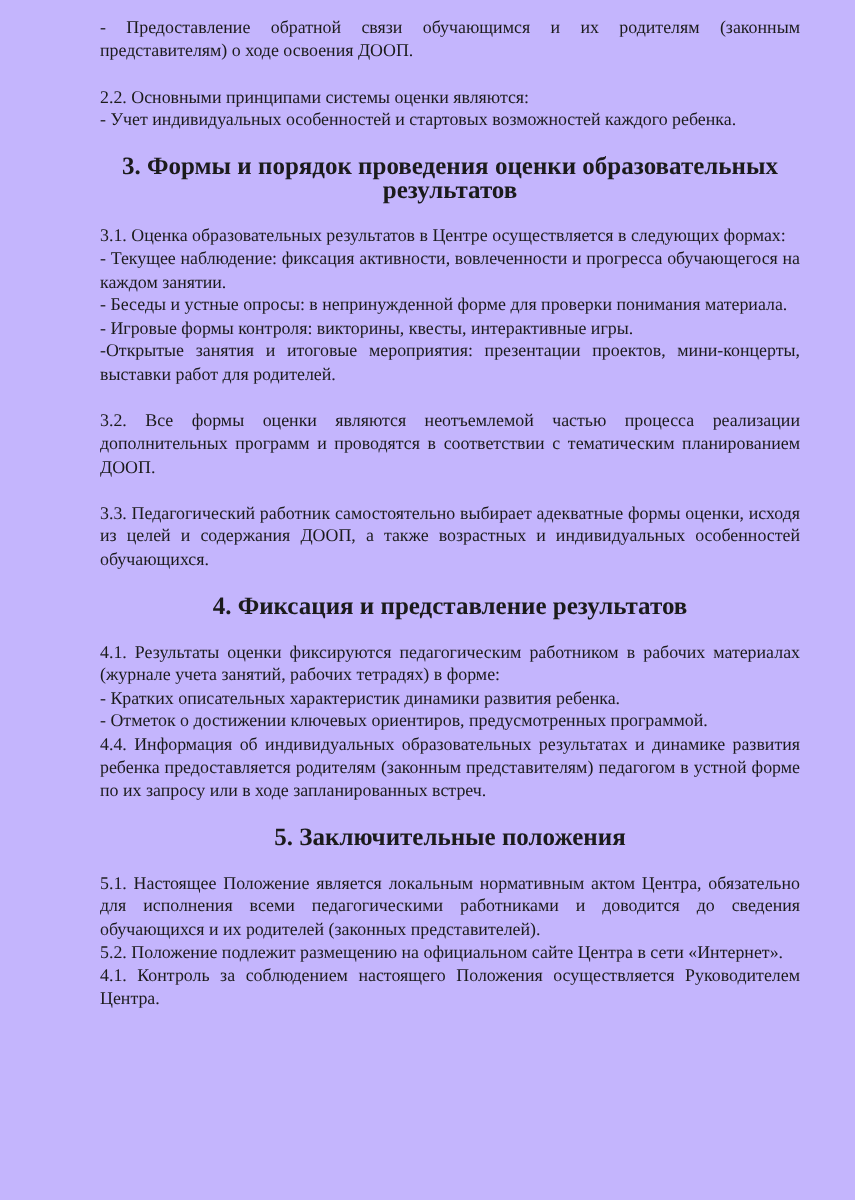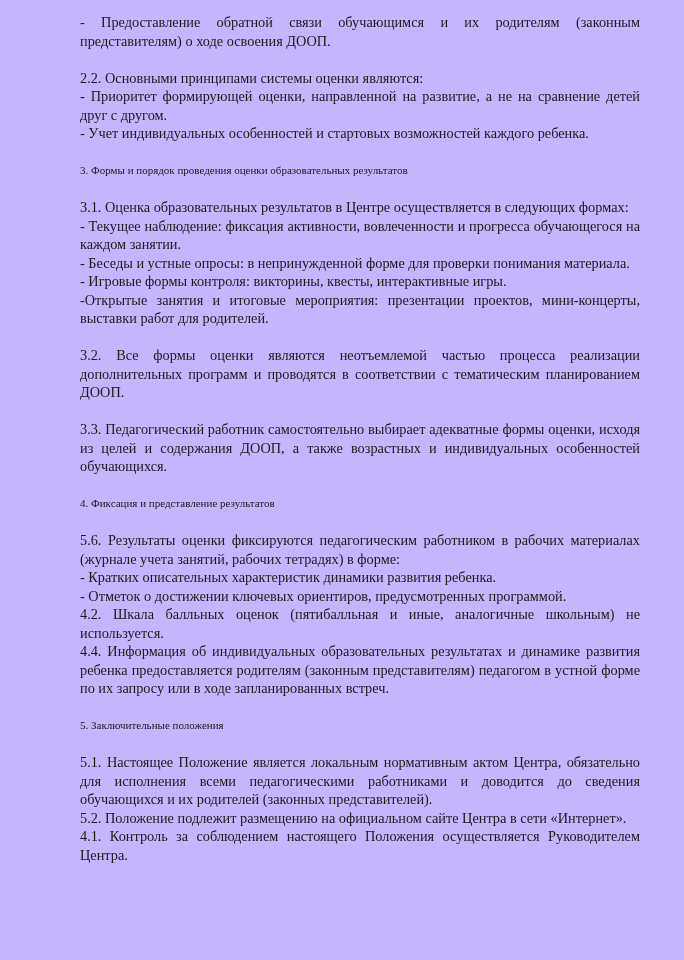--- a/index.html
+++ b/index.html
@@ -20,47 +20,46 @@
     line-height: 18.5px;
     overflow: hidden;
   }
   .para {
     margin: 0;
     text-align: justify;
     font-weight: normal;
   }
   .heading {
     margin: 0;
-    font-weight: normal;
-    font-size: 11px;
+    text-align: center;
+    font-weight: bold;
+    font-size: 20px;
     line-height: 18.5px;
   }
   .gap {
     margin-top: 18.5px;
   }
 </style>
 </head>
 <body>
 
 <div class="page" style="background: #c4b5fd; color: rgb(27, 27, 27);">
     <p class="para">- Предоставление обратной связи обучающимся и их родителям (законным представителям) о ходе освоения ДООП.</p>
     <p class="para gap">2.2. Основными принципами системы оценки являются:</p>
-    <p class="para">- Приоритет формирующей оценки, направленной на развитие, а не на сравнение детей друг с другом.</p>
     <p class="para">- Учет индивидуальных особенностей и стартовых возможностей каждого ребенка.</p>
     <h2 class="heading gap">3. Формы и порядок проведения оценки образовательных результатов</h2>
     <p class="para gap">3.1. Оценка образовательных результатов в Центре осуществляется в следующих формах:</p>
     <p class="para">- Текущее наблюдение: фиксация активности, вовлеченности и прогресса обучающегося на каждом занятии.</p>
     <p class="para">- Беседы и устные опросы: в непринужденной форме для проверки понимания материала.</p>
     <p class="para">- Игровые формы контроля: викторины, квесты, интерактивные игры.</p>
     <p class="para">-Открытые занятия и итоговые мероприятия: презентации проектов, мини-концерты, выставки работ для родителей.</p>
     <p class="para gap">3.2. Все формы оценки являются неотъемлемой частью процесса реализации дополнительных программ и проводятся в соответствии с тематическим планированием ДООП.</p>
     <p class="para gap">3.3. Педагогический работник самостоятельно выбирает адекватные формы оценки, исходя из целей и содержания ДООП, а также возрастных и индивидуальных особенностей обучающихся.</p>
     <h2 class="heading gap">4. Фиксация и представление результатов</h2>
-    <p class="para gap">5.6. Результаты оценки фиксируются педагогическим работником в рабочих материалах (журнале учета занятий, рабочих тетрадях) в форме:</p>
+    <p class="para gap">4.1. Результаты оценки фиксируются педагогическим работником в рабочих материалах (журнале учета занятий, рабочих тетрадях) в форме:</p>
     <p class="para">- Кратких описательных характеристик динамики развития ребенка.</p>
     <p class="para">- Отметок о достижении ключевых ориентиров, предусмотренных программой.</p>
-    <p class="para">4.2. Шкала балльных оценок (пятибалльная и иные, аналогичные школьным) не используется.</p>
     <p class="para">4.4. Информация об индивидуальных образовательных результатах и динамике развития ребенка предоставляется родителям (законным представителям) педагогом в устной форме по их запросу или в ходе запланированных встреч.</p>
     <h2 class="heading gap">5. Заключительные положения</h2>
     <p class="para gap">5.1. Настоящее Положение является локальным нормативным актом Центра, обязательно для исполнения всеми педагогическими работниками и доводится до сведения обучающихся и их родителей (законных представителей).</p>
     <p class="para">5.2. Положение подлежит размещению на официальном сайте Центра в сети «Интернет».</p>
     <p class="para">4.1. Контроль за соблюдением настоящего Положения осуществляется Руководителем Центра.</p>
   </div>
 
 </body></html>

